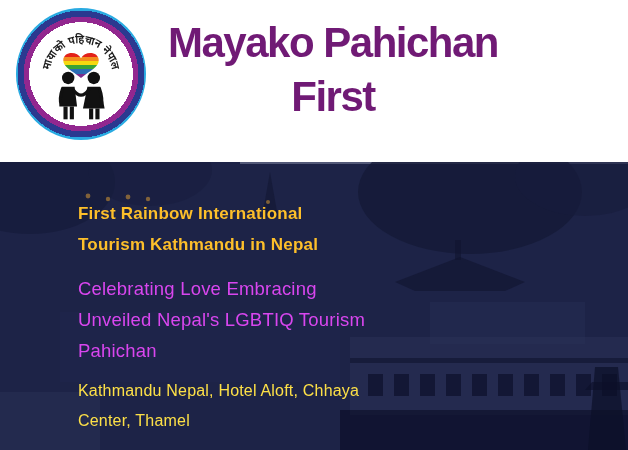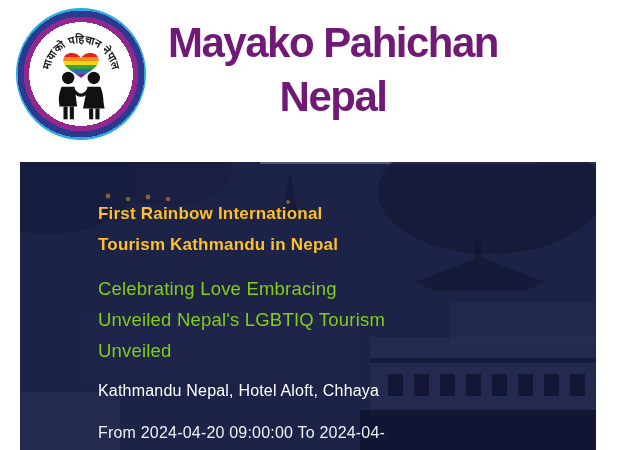--- a/index.html
+++ b/index.html
@@ -34,48 +34,47 @@
     text-align:center;
     color:#701a75;
     font-weight:700;
     font-size:42px;
     line-height:54px;
     letter-spacing:-1.5px;
   }
 
   
   .hero{
-    position:absolute;left:0;top:162px;width:576px;height:288px;
+    position:absolute;left:0;top:162px;width:628px;height:288px;
     background:#1d2347;
     overflow:hidden;
-    margin-left:20px;
   }
   .hero-bg{position:absolute;left:0;top:0;width:628px;height:288px;}
   .hero-content{
     position:relative;
     padding:36px 0 0 78px;
     width:330px;
   }
   .conf-title{
     color:#fdbf2a;
     font-size:17px;
     font-weight:700;
     line-height:31px;
     letter-spacing:0.2px;
   }
   .tagline{
-    color:#84cc16;
+    color:#d946ef;
     font-size:18.5px;
     font-weight:500;
     line-height:31px;
     margin-top:13px;
     letter-spacing:0.2px;
   }
   .venue{
-    color:#ffffff;
+    color:#fde047;
     font-size:16px;
     font-weight:400;
     line-height:30px;
     margin-top:10px;
     letter-spacing:0.2px;
   }
   .datetime{
     color:#eef0f7;
     font-size:16px;
     font-weight:400;
@@ -126,21 +125,21 @@
         <rect x="80.6" y="101" width="4.2" height="11"></rect>
         <path d="M58,82 Q66,93 74,82" fill="none" stroke="#111111" stroke-width="3.4"></path>
         <path d="M47.5,80 Q43.5,91 46,98" fill="none" stroke="#111111" stroke-width="3.2"></path>
         <path d="M84.5,80 Q88.5,91 86.5,99" fill="none" stroke="#111111" stroke-width="3.2"></path>
       </g>
     </svg>
   </div>
 
   <div class="site-title">
     <span class="line">Mayako Pahichan</span>
-    <span class="line">Nepal</span>
+    <span class="line">First</span>
   </div>
 </div>
 
 <div class="hero">
   <svg class="hero-bg" viewBox="0 0 628 288" preserveAspectRatio="none">
     <rect x="240" y="0" width="388" height="2" fill="#b9c0d4" opacity="0.35"></rect>
     <ellipse cx="30" cy="20" rx="85" ry="52" fill="#161b3a" opacity="0.7"></ellipse>
     <ellipse cx="150" cy="8" rx="62" ry="36" fill="#181d3e" opacity="0.55"></ellipse>
     <polygon points="270,10 278,55 262,55" fill="#141834" opacity="0.7"></polygon>
     <ellipse cx="470" cy="30" rx="112" ry="62" fill="#141936" opacity="0.75"></ellipse>
@@ -177,23 +176,24 @@
   </svg>
 
   <div class="hero-content">
     <div class="conf-title">
       <span class="line">First Rainbow International</span>
       <span class="line">Tourism Kathmandu in Nepal</span>
     </div>
     <div class="tagline">
       <span class="line">Celebrating Love Embracing</span>
       <span class="line">Unveiled Nepal's LGBTIQ Tourism</span>
-      <span class="line">Unveiled</span>
+      <span class="line">Pahichan</span>
     </div>
     <div class="venue">
       <span class="line">Kathmandu Nepal, Hotel Aloft, Chhaya</span>
+      <span class="line">Center, Thamel</span>
     </div>
     <div class="datetime">
       <span class="line">From 2024-04-20 09:00:00 To 2024-04-</span>
 
     </div>
   </div>
 </div>
 
 </body></html>

